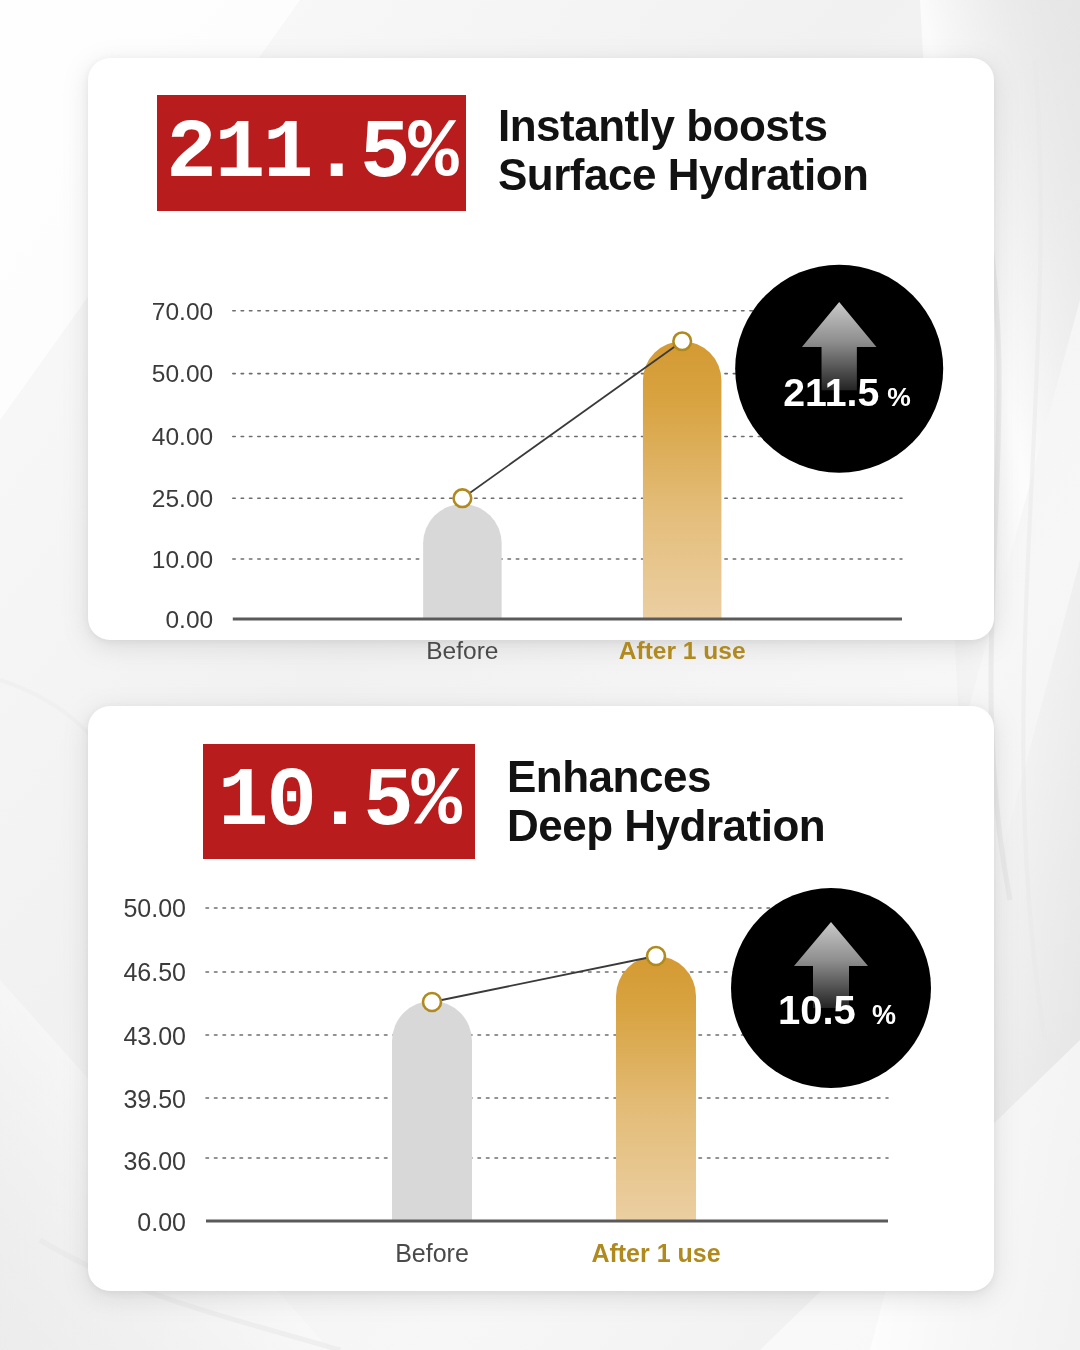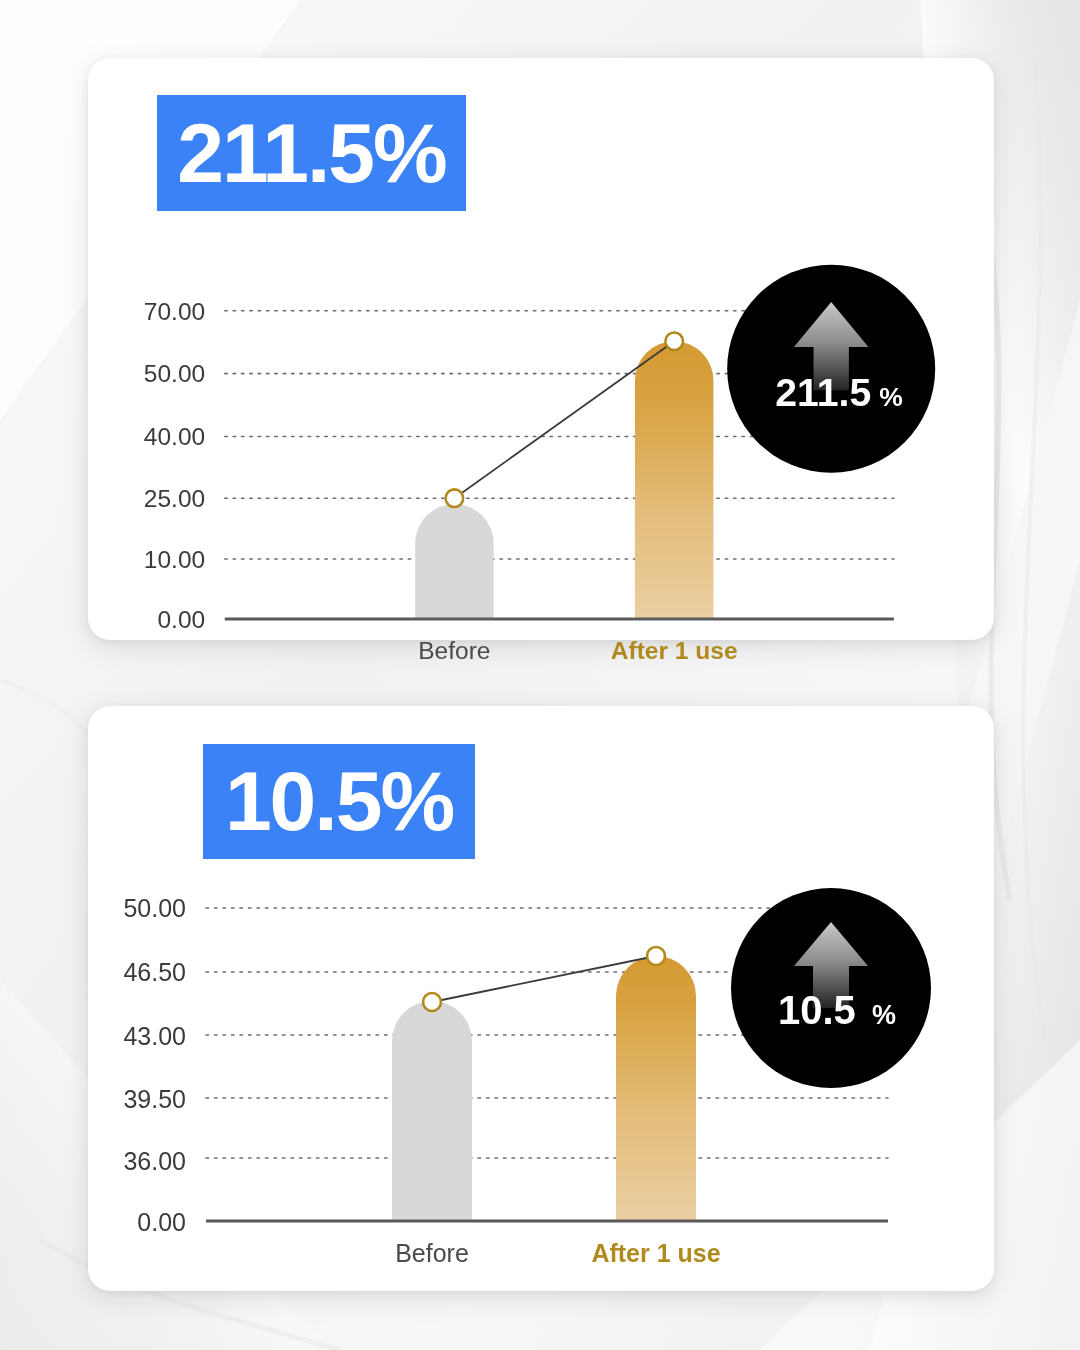--- a/index.html
+++ b/index.html
@@ -31,45 +31,46 @@
   
   .head{
     position:absolute;
     display:flex;
     align-items:flex-start;
   }
   #head-1{ left:69px; top:37px; }
   #head-2{ left:115px; top:38px; }
 
   .pct-box{
-    background:#3b82f6;
+    background:#b91c1c;
     color:#ffffff;
     font-weight:bold;
     letter-spacing:-2px;
     display:flex;
     align-items:center;
     justify-content:center;
     flex:none;
+    font-family:Liberation Mono, monospace;
   }
   #pct-box-1{ width:309px; height:116px; font-size:84px; }
   #pct-box-2{ width:272px; height:115px; font-size:84px; }
 
   .head-title{
     color:#121212;
     font-weight:bold;
     line-height:1.12;
     letter-spacing:-0.5px;
     white-space:pre-line;
   }
   #title-1{ font-size:44px; margin-left:32px; margin-top:6px; }
   #title-2{ font-size:44px; margin-left:32px; margin-top:8px; }
 
   
   .plot{ position:absolute; }
-  #plot-1{ left:4px;  top:215px; width:906px; height:370px;padding-left:17px; }
+  #plot-1{ left:12px;  top:215px; width:906px; height:370px;padding-left:17px; }
   #plot-2{ left:0;  top:170px; width:906px; height:400px; }
   .plot svg{ display:block; width:100%; height:100%; overflow:visible; }
 
   .ytick{ font-size:25px; fill:#3b3b3b; font-family:"Liberation Sans", sans-serif; text-anchor:end; }
   .xtick-before{ font-size:25px; fill:#4a4a4a; font-family:"Liberation Sans", sans-serif; text-anchor:middle; }
   .xtick-after{ font-size:25px; fill:#B08A1E; font-weight:bold; font-family:"Liberation Sans", sans-serif; text-anchor:middle; }
 
   .badge-num{ font-size:40px; font-weight:bold; fill:#ffffff; font-family:"Liberation Sans", sans-serif; }
   .badge-pct{ font-size:27px; font-weight:bold; fill:#ffffff; font-family:"Liberation Sans", sans-serif; }
 </style>
@@ -111,20 +112,22 @@
     <path d="M1035 60 C1060 380 990 700 1045 1040" stroke="#e8e8e8" stroke-width="4" fill="none" opacity=".5"></path>
     <path d="M40 1240 C140 1300 240 1320 340 1350" stroke="#e6e6e6" stroke-width="5" fill="none" opacity=".5"></path>
     <path d="M0 680 C60 700 90 730 120 770" stroke="#ececec" stroke-width="4" fill="none" opacity=".45"></path>
   </svg>
 </div>
 
 <div class="card" id="card-1">
 
   <div class="head" id="head-1">
     <div class="pct-box" id="pct-box-1">211.5%</div>
+    <div class="head-title" id="title-1">Instantly boosts
+Surface Hydration</div>
   </div>
 
   <div class="plot" id="plot-1">
     <svg viewBox="0 0 906 370">
       <defs>
         <linearGradient id="goldbar1" x1="0" y1="0" x2="0" y2="1">
           <stop offset="0%" stop-color="#D49A33"></stop>
           <stop offset="22%" stop-color="#D8A341"></stop>
           <stop offset="60%" stop-color="#E3BC78"></stop>
           <stop offset="100%" stop-color="#EBCFA2"></stop>
@@ -172,20 +175,22 @@
         <text class="badge-pct" x="785" y="132">%</text>
       </g>
     </svg>
   </div>
 </div>
 
 <div class="card" id="card-2">
 
   <div class="head" id="head-2">
     <div class="pct-box" id="pct-box-2">10.5%</div>
+    <div class="head-title" id="title-2">Enhances
+Deep Hydration</div>
   </div>
 
   <div class="plot" id="plot-2">
     <svg viewBox="0 0 906 400">
       <defs>
         <linearGradient id="goldbar2" x1="0" y1="0" x2="0" y2="1">
           <stop offset="0%" stop-color="#D49A33"></stop>
           <stop offset="20%" stop-color="#D8A341"></stop>
           <stop offset="58%" stop-color="#E3BC78"></stop>
           <stop offset="100%" stop-color="#EBCFA2"></stop>

